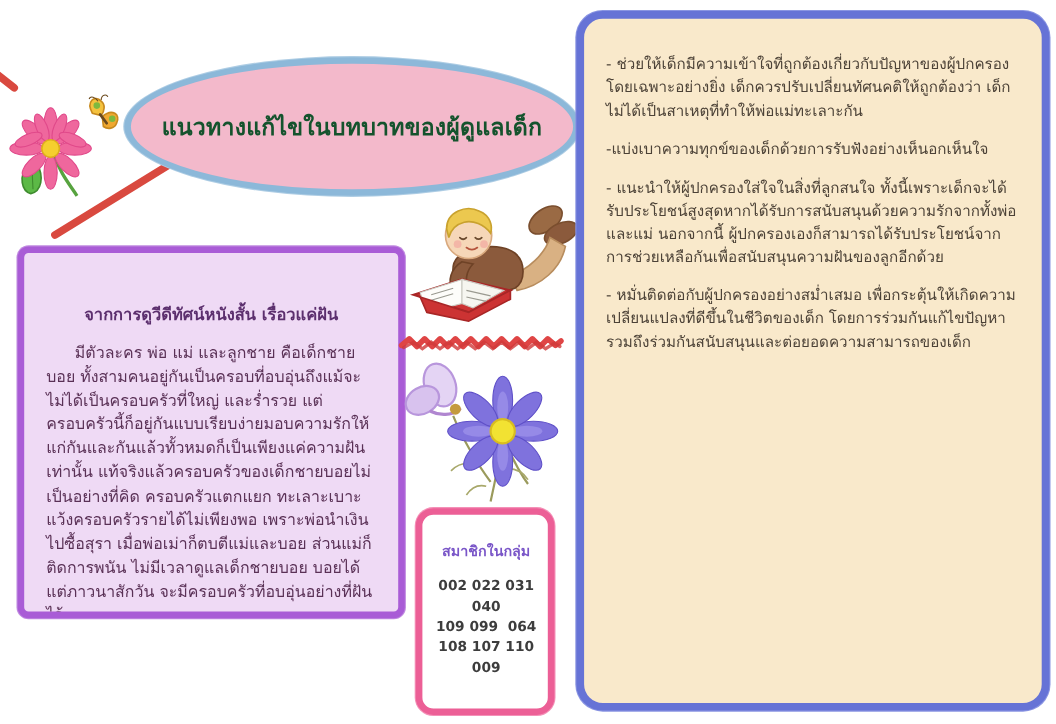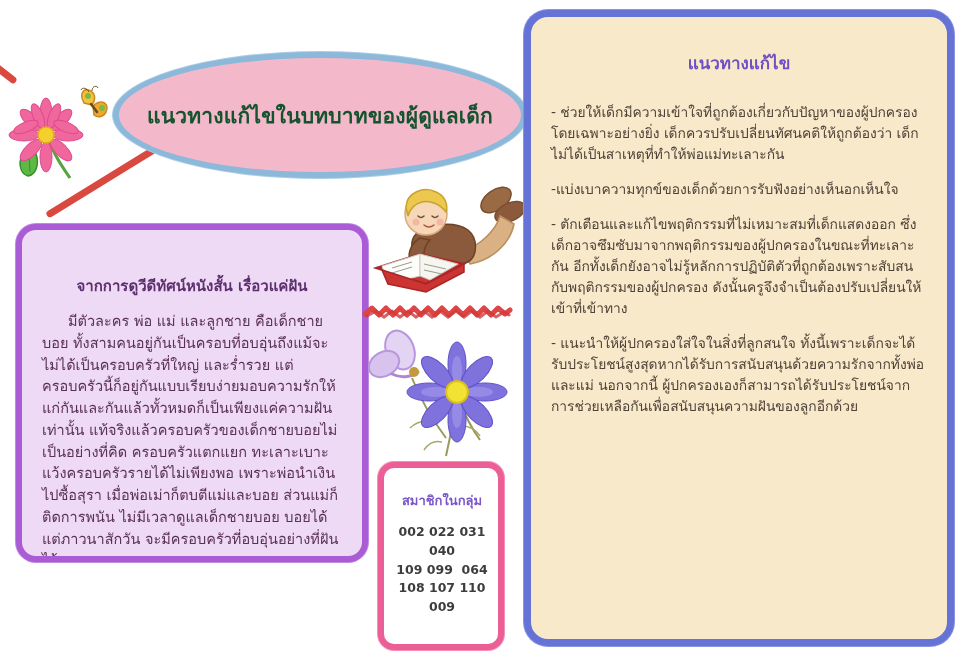--- a/index.html
+++ b/index.html
@@ -13,21 +13,21 @@
     display:flex;align-items:center;justify-content:center;text-align:center;
     box-shadow:0 0 0 1px #aecde4;
   }
   .title-ellipse span{
     color:#14532d;font-weight:bold;font-size:21px;letter-spacing:.2px;padding:0 26px;
   }
 
   
   .left-panel{
     position:absolute;left:16px;top:224px;width:352px;height:338px;
-    background:#efdaf5;border:6px solid #a95cd6;border-radius:20px;
+    background:#efdaf5;border:6px solid #a95cd6;border-radius:10px;
     box-sizing:border-box;padding:44px 20px 14px 20px;overflow:hidden;
     box-shadow:0 0 0 1px #c08ae0;
   }
   .left-panel .panel-heading{
     text-align:center;color:#5c2f6e;font-weight:bold;font-size:15px;margin:0 0 13px 0;
   }
   .left-panel .panel-body{
     color:#5a3156;font-size:14.5px;line-height:1.5;margin:0;text-indent:26px;
   }
 
@@ -194,20 +194,19 @@
 
   <div class="members-panel">
     <p class="panel-heading">สมาชิกในกลุ่ม</p>
     <p class="member-line">002 022 031 040</p>
     <p class="member-line">109 099  064</p>
     <p class="member-line">108 107 110 009</p>
 
   </div>
 
   <div class="right-panel">
-    <p class="panel-heading">แนวทางแก้ไข</p>
     <p class="bullet">- ช่วยให้เด็กมีความเข้าใจที่ถูกต้องเกี่ยวกับปัญหาของผู้ปกครอง โดยเฉพาะอย่างยิ่ง เด็กควรปรับเปลี่ยนทัศนคติให้ถูกต้องว่า เด็กไม่ได้เป็นสาเหตุที่ทำให้พ่อแม่ทะเลาะกัน</p>
     <p class="bullet">-แบ่งเบาความทุกข์ของเด็กด้วยการรับฟังอย่างเห็นอกเห็นใจ</p>
-    <p class="bullet">- ตักเตือนและแก้ไขพฤติกรรมที่ไม่เหมาะสมที่เด็กแสดงออก ซึ่งเด็กอาจซึมซับมาจากพฤติกรรมของผู้ปกครองในขณะที่ทะเลาะกัน อีกทั้งเด็กยังอาจไม่รู้หลักการปฏิบัติตัวที่ถูกต้องเพราะสับสนกับพฤติกรรมของผู้ปกครอง ดังนั้นครูจึงจำเป็นต้องปรับเปลี่ยนให้เข้าที่เข้าทาง</p>
     <p class="bullet">- แนะนำให้ผู้ปกครองใส่ใจในสิ่งที่ลูกสนใจ ทั้งนี้เพราะเด็กจะได้รับประโยชน์สูงสุดหากได้รับการสนับสนุนด้วยความรักจากทั้งพ่อและแม่ นอกจากนี้ ผู้ปกครองเองก็สามารถได้รับประโยชน์จากการช่วยเหลือกันเพื่อสนับสนุนความฝันของลูกอีกด้วย</p>
+    <p class="bullet">- หมั่นติดต่อกับผู้ปกครองอย่างสม่ำเสมอ เพื่อกระตุ้นให้เกิดความเปลี่ยนแปลงที่ดีขึ้นในชีวิตของเด็ก โดยการร่วมกันแก้ไขปัญหา รวมถึงร่วมกันสนับสนุนและต่อยอดความสามารถของเด็ก</p>
   </div>
 
 </div>
 
 </body></html>

